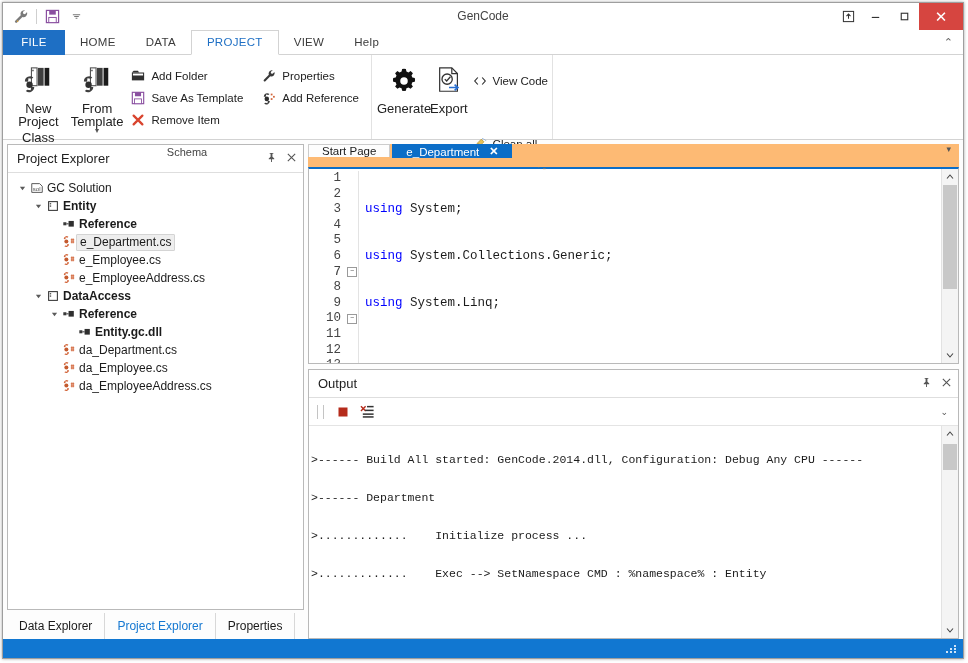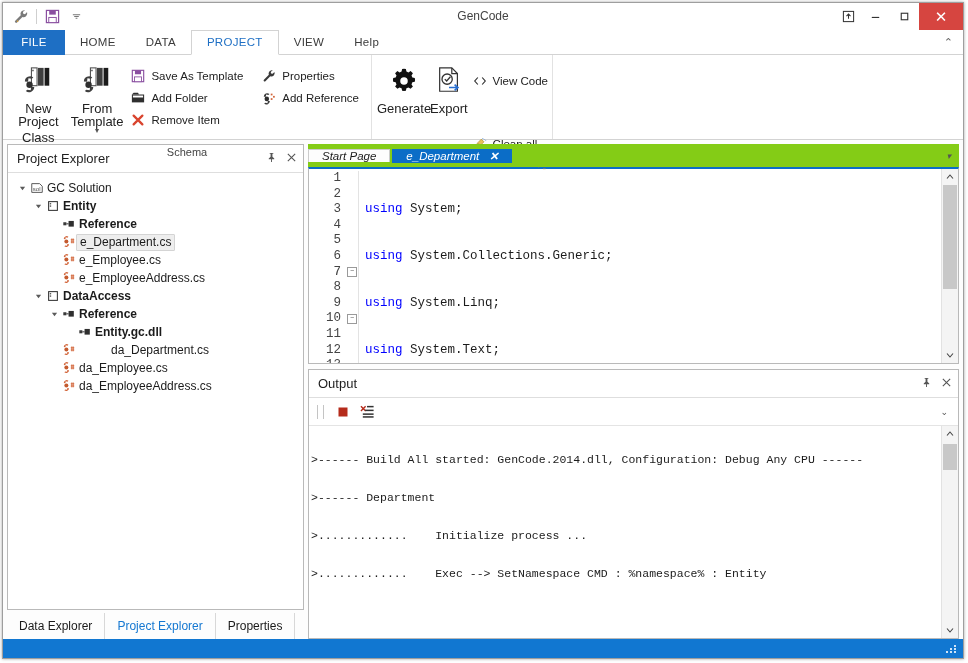--- a/index.html
+++ b/index.html
@@ -112,21 +112,21 @@
   
   .exp-tabs{height:26px;min-height:26px;display:flex;align-items:stretch;margin-top:3px;}
   .exp-tab{
     display:flex;align-items:center;padding:0 12px;font-size:12px;color:#1b1b1b;
     border-right:1px solid #d8d8d8;
   }
   .exp-tab.active{color:#1578d1;}
   .exp-tab-filler{flex:1;}
 
   
-  .editor-tabs{height:23px;min-height:23px;display:flex;align-items:center;position:relative;background:#84cc16;font-style:italic;}
+  .editor-tabs{height:23px;min-height:23px;display:flex;align-items:flex-start;position:relative;background:#fdba74;}
   .etab{
     display:flex;align-items:center;padding:0 13px;font-size:11.5px;color:#1b1b1b;
     background:#fdfdfd;border:1px solid #ccc;border-bottom:none;margin-right:2px;box-sizing:border-box;
   }
   .etab.active{background:#0b6dc7;color:#fff;border-color:#0b6dc7;}
   .etab .x{margin-left:10px;font-size:11px;font-weight:bold;}
   .etab-drop{margin-left:auto;display:flex;align-items:center;padding:0 8px;color:#555;font-size:9px;}
   .editor-body{
     flex:1;border:1px solid #b9b9b9;border-top:2px solid #0b6dc7;background:#fff;
     display:flex;min-height:0;overflow:hidden;box-sizing:border-box;
@@ -274,36 +274,36 @@
             </svg>
           </span>
           <span class="lbl">From Template</span>
           <span class="caret">▾</span>
         </div>
 
         <div class="small-col">
           <div class="small-btn">
             <span class="ico">
               <svg width="14" height="14" viewBox="0 0 16 16">
+                <rect x="1" y="4" width="14" height="9" fill="#2f2f2f"></rect>
+                <rect x="2.2" y="5.2" width="11.6" height="2.2" fill="#fff"></rect>
+                <path d="M1 4l2-2h5l1.2 2" fill="#2f2f2f"></path>
+              </svg>
+            </span>
+            <span>Add Folder</span>
+          </div>
+          <div class="small-btn">
+            <span class="ico">
+              <svg width="14" height="14" viewBox="0 0 16 16">
                 <rect x="1.5" y="1.5" width="13" height="13" fill="#fff" stroke="#8a4fa0" stroke-width="1.3"></rect>
                 <rect x="4.5" y="1.5" width="7" height="4.5" fill="#8a4fa0"></rect>
                 <rect x="4" y="9" width="8" height="5.5" fill="#fff" stroke="#8a4fa0" stroke-width="1"></rect>
               </svg>
             </span>
             <span>Save As Template</span>
-          </div>
-          <div class="small-btn">
-            <span class="ico">
-              <svg width="14" height="14" viewBox="0 0 16 16">
-                <rect x="1" y="4" width="14" height="9" fill="#2f2f2f"></rect>
-                <rect x="2.2" y="5.2" width="11.6" height="2.2" fill="#fff"></rect>
-                <path d="M1 4l2-2h5l1.2 2" fill="#2f2f2f"></path>
-              </svg>
-            </span>
-            <span>Add Folder</span>
           </div>
           <div class="small-btn">
             <span class="ico">
               <svg width="14" height="14" viewBox="0 0 16 16">
                 <path d="M3 3l10 10M13 3L3 13" stroke="#d9442e" stroke-width="2.6" stroke-linecap="round"></path>
               </svg>
             </span>
             <span>Remove Item</span>
           </div>
         </div>
@@ -536,21 +536,21 @@
             <span class="tico">
               <svg width="14" height="14" viewBox="0 0 16 16">
                   <rect x="1.5" y="6" width="3.5" height="3.5" fill="#3a3a3a"></rect>
                   <path d="M5 7.8h2.5" stroke="#3a3a3a" stroke-width="1.2"></path>
                   <rect x="7.5" y="4.5" width="6" height="6.5" fill="#2f2f2f"></rect>
                 </svg>
             </span>
             <span class="tlabel" style="font-weight:bold;">Entity.gc.dll</span>
           </div>
 
-          <div class="tnode" style="padding-left:52px;gap:32px;">
+          <div class="tnode" style="padding-left:52px;">
             <span class="tico">
               <svg width="14" height="14" viewBox="0 0 16 16">
                 <path d="M2 4.5a3.2 3.2 0 0 1 5.3-2.4l-1 .9-2.1-.3-.3 2.1z" fill="#d2653a"></path>
                 <path d="M8 10.5a3.2 3.2 0 0 1-5.3 2.4l1-.9 2.1.3.3-2.1z" fill="#d2653a"></path>
                 <circle cx="5" cy="7.5" r="2.3" fill="#c45a2e"></circle>
                 <path d="M10 5.5h4M10 8h4M11.2 4v5.5M12.8 4v5.5" stroke="#d2653a" stroke-width="1.1"></path>
               </svg>
             </span>
             <span class="tlabel">da_Department.cs</span>
           </div>
@@ -622,21 +622,20 @@
               <div class="gl">13</div>
             </div>
             <div class="fold-col">
               <div class="fold-box" style="top:96px;">−</div>
               <div class="fold-box" style="top:143px;">−</div>
             </div>
             <div class="code-lines">
               <div class="ln"><span class="kw">using</span><span class="plain"> System;</span></div>
               <div class="ln"><span class="kw">using</span><span class="plain"> System.Collections.Generic;</span></div>
               <div class="ln"><span class="kw">using</span><span class="plain"> System.Linq;</span></div>
-              <div class="ln"><span class="kw">using</span><span class="plain"> System.Text;</span></div>
               
               
               
               
               
               
               
               
               
             </div>

